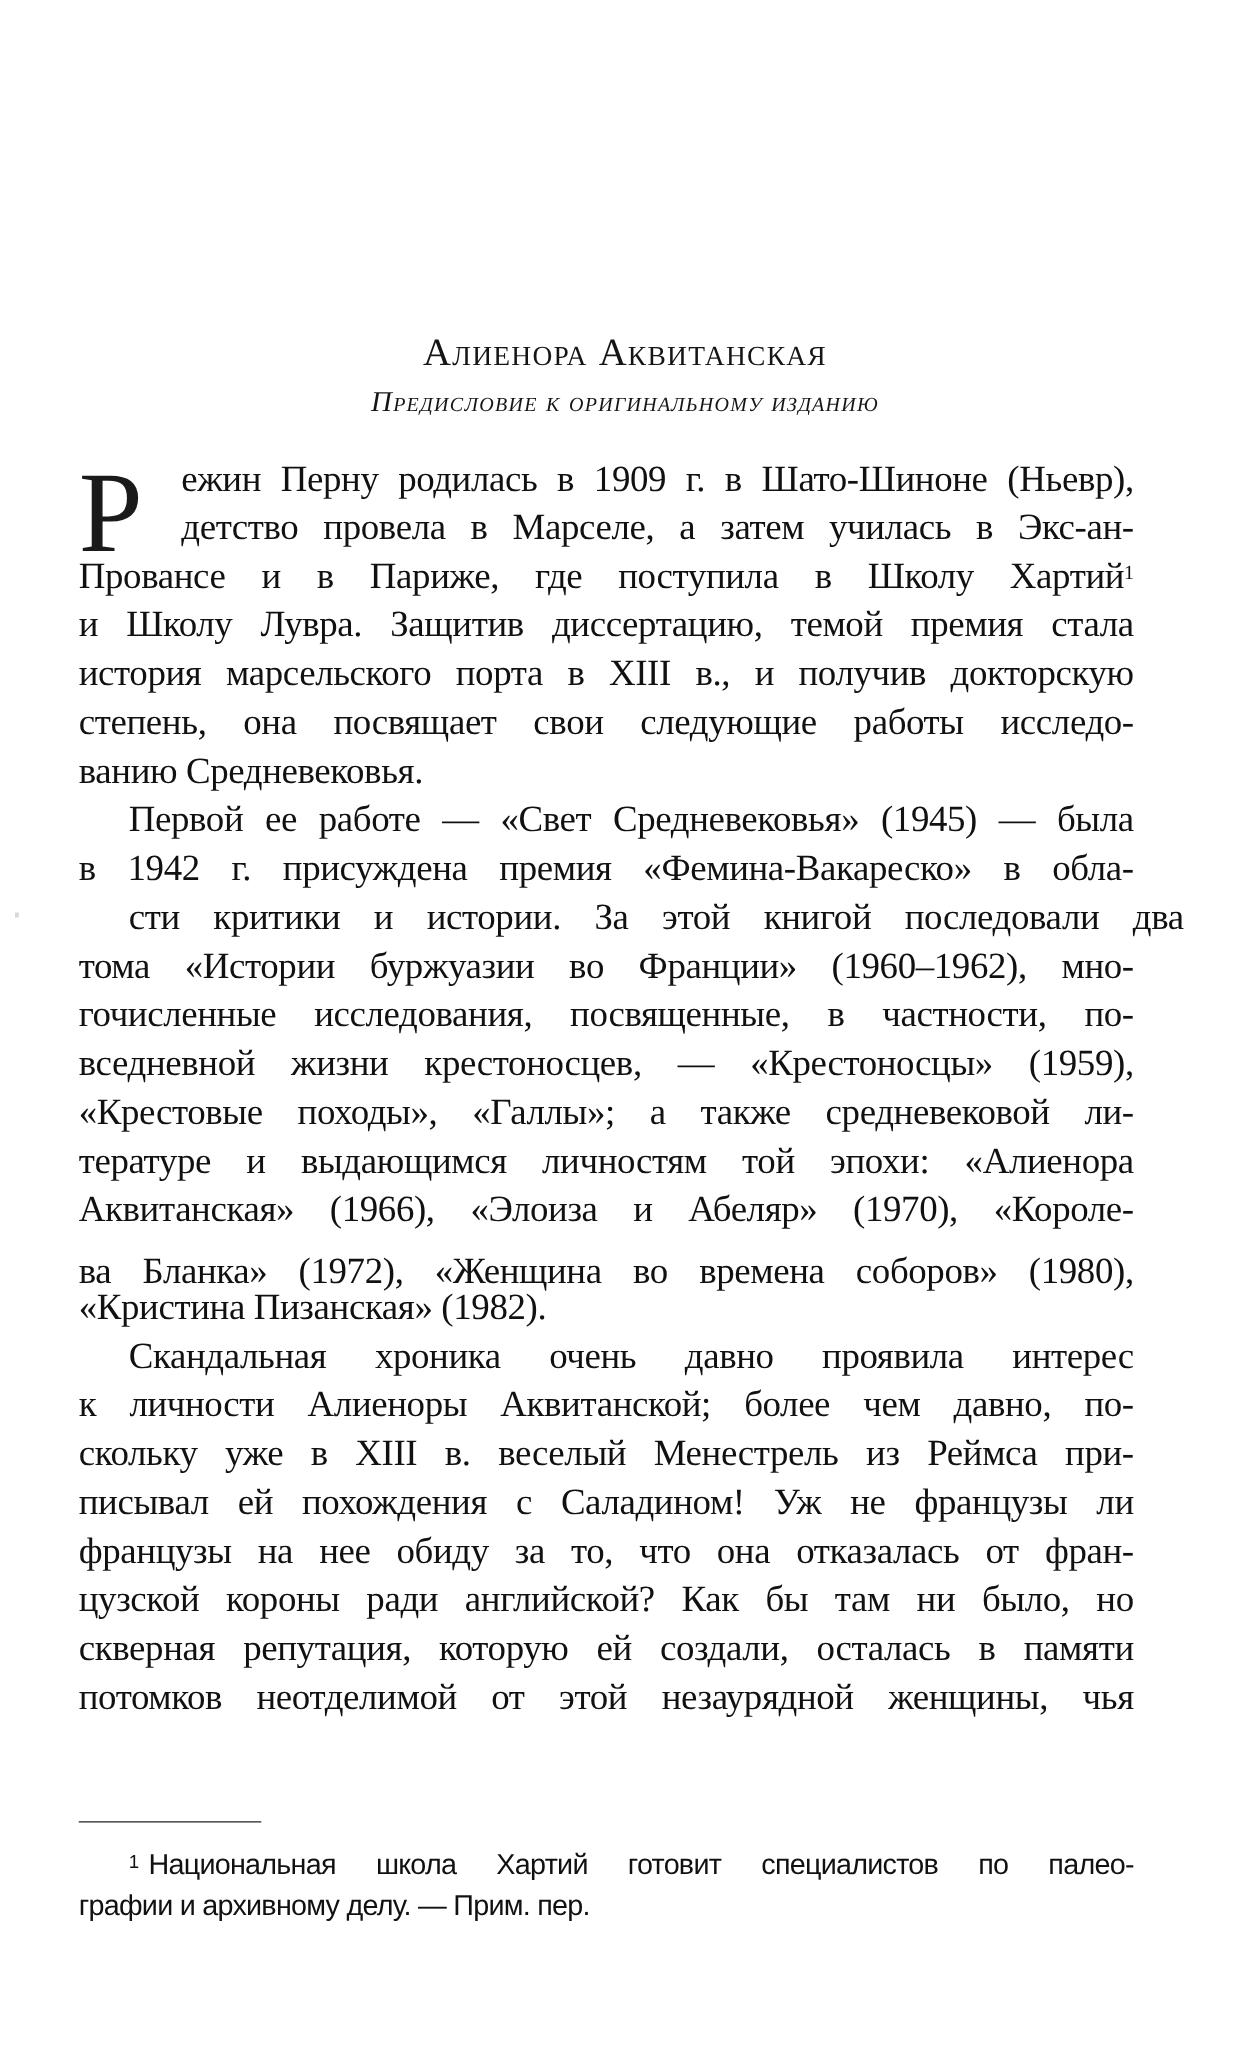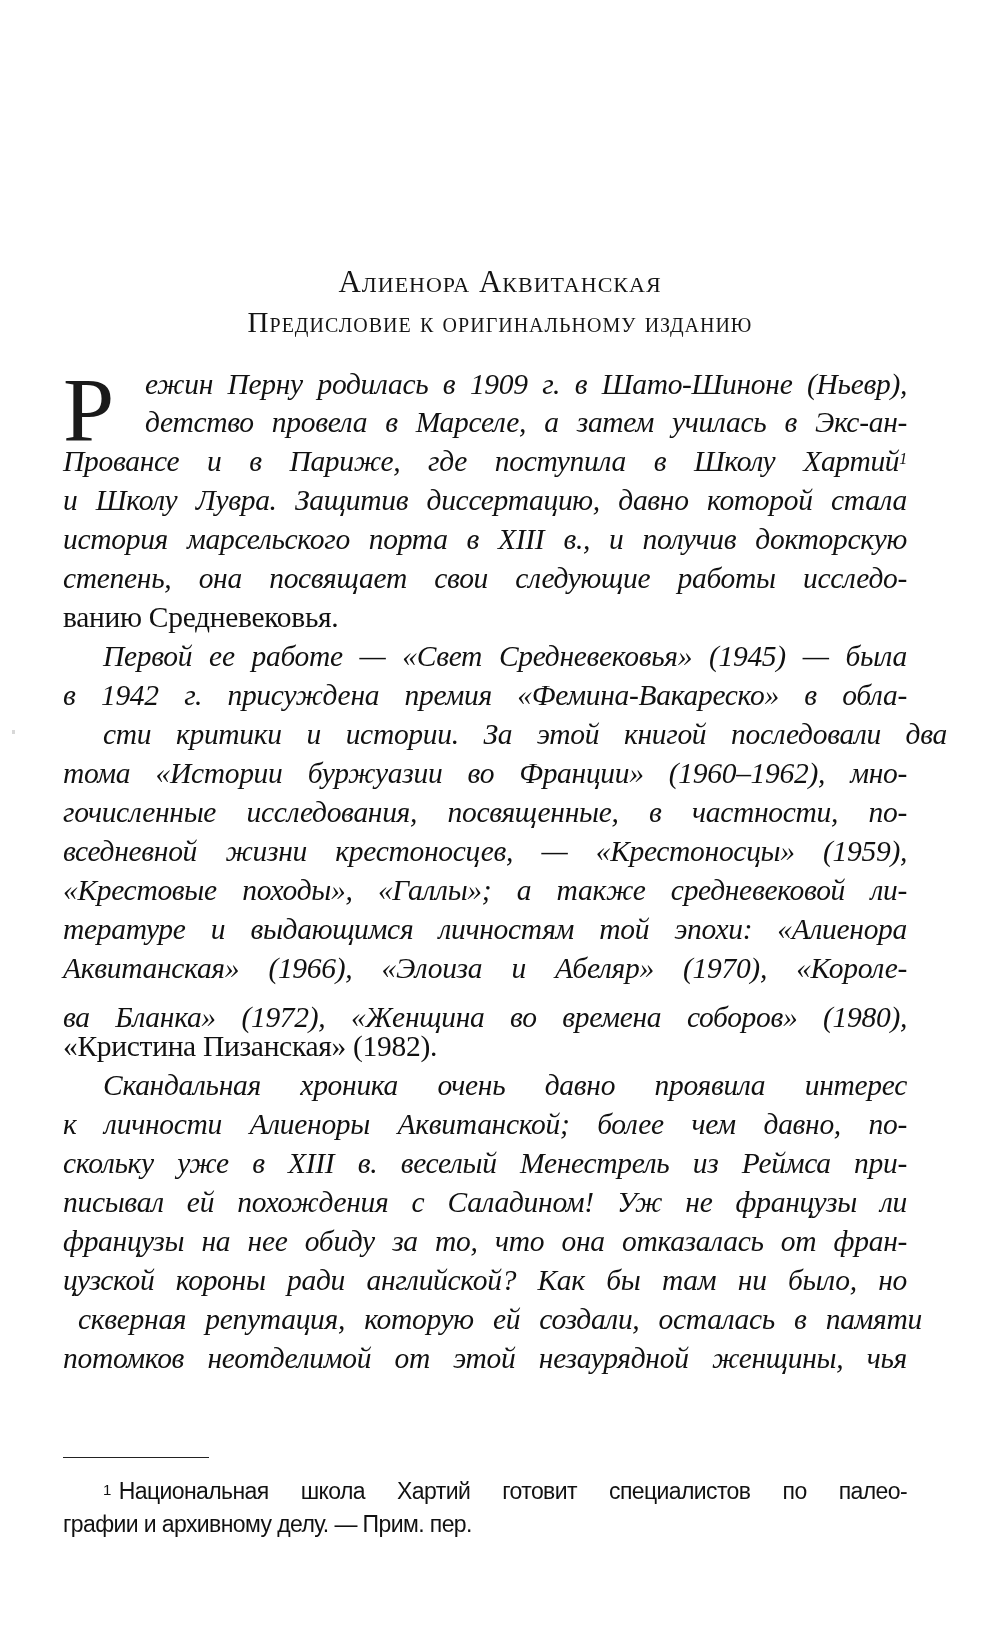--- a/index.html
+++ b/index.html
@@ -30,43 +30,43 @@
     letter-spacing: 1px;
     color: #151515;
   }
   .heading-1 {
     top: 262px;
     font-size: 31px;
     line-height: 36px;
   }
   .heading-2 {
     top: 302px;
-    font-size: 29px;
+    font-size: 23px;
     line-height: 36px;
+    font-style: italic;
   }
   .body-text {
     position: absolute;
     left: 63px;
     width: 844px;
     font-size: 29.5px;
     font-family: "Liberation Serif", serif;
     letter-spacing: -0.3px;
   }
   .line {
     position: absolute;
     left: 0;
     white-space: nowrap;
     height: 40px;
     line-height: 40px;
   }
   .line.justify {
     width: 844px;
     text-align: justify;
     text-align-last: justify;
-    font-style: italic;
   }
   .line.indent { left: 40px; }
   .line.indent.justify { width: 804px; }
   .line.after-cap { left: 82px; }
   .line.after-cap.justify { width: 762px; }
   .dropcap {
     position: absolute;
     left: 63px;
     top: 368px;
     font-size: 92px;
@@ -134,21 +134,21 @@
   <div class="heading heading-1">Алиенора Аквитанская</div>
   <div class="heading heading-2">Предисловие к оригинальному изданию</div>
 
   <div class="dropcap">Р</div>
 
   <div class="body-text" style="top:0;">
 
     <div class="line after-cap justify" style="top:362px;">ежин Перну родилась в 1909 г. в Шато-Шиноне (Ньевр),</div>
     <div class="line after-cap justify" style="top:400px;">детство провела в Марселе, а затем училась в Экс-ан-</div>
     <div class="line justify" style="top:439px;"><span>Провансе и в Париже, где поступила в Школу Хартий</span><sup class="fnref">1</sup></div>
-    <div class="line justify" style="top:478px;">и Школу Лувра. Защитив диссертацию, давно которой стала</div>
+    <div class="line justify" style="top:478px;">и Школу Лувра. Защитив диссертацию, темой премия стала</div>
     <div class="line justify" style="top:517px;">история марсельского порта в XIII в., и получив докторскую</div>
     <div class="line justify" style="top:556px;">степень, она посвящает свои следующие работы исследо-</div>
     <div class="line" style="top:595px;">ванию Средневековья.</div>
 
     <div class="line indent justify" style="top:634px;">Первой ее работе — «Свет Средневековья» (1945) — была</div>
     <div class="line justify" style="top:673px;">в 1942 г. присуждена премия «Фемина-Вакареско» в обла-</div>
     <div class="line justify" style="top:712px;margin-left:40px;">сти критики и истории. За этой книгой последовали два</div>
     <div class="line justify" style="top:751px;">тома «Истории буржуазии во Франции» (1960–1962), мно-</div>
     <div class="line justify" style="top:790px;">гочисленные исследования, посвященные, в частности, по-</div>
     <div class="line justify" style="top:829px;">вседневной жизни крестоносцев, — «Крестоносцы» (1959),</div>
@@ -157,21 +157,21 @@
     <div class="line justify" style="top:946px;">Аквитанская» (1966), «Элоиза и Абеляр» (1970), «Короле-</div>
     <div class="line justify" style="top:985px;margin-top:10px;">ва Бланка» (1972), «Женщина во времена соборов» (1980),</div>
     <div class="line" style="top:1024px;text-align:center;">«Кристина Пизанская» (1982).</div>
 
     <div class="line indent justify" style="top:1063px;">Скандальная хроника очень давно проявила интерес</div>
     <div class="line justify" style="top:1102px;">к личности Алиеноры Аквитанской; более чем давно, по-</div>
     <div class="line justify" style="top:1141px;">скольку уже в XIII в. веселый Менестрель из Реймса при-</div>
     <div class="line justify" style="top:1180px;">писывал ей похождения с Саладином! Уж не французы ли</div>
     <div class="line justify" style="top:1219px;">французы на нее обиду за то, что она отказалась от фран-</div>
     <div class="line justify" style="top:1258px;">цузской короны ради английской? Как бы там ни было, но</div>
-    <div class="line justify" style="top:1297px;margin-left:15px;">скверная репутация, которую ей создали, осталась в памяти</div>
+    <div class="line justify" style="top:1297px;">скверная репутация, которую ей создали, осталась в памяти</div>
     <div class="line justify" style="top:1336px;">потомков неотделимой от этой незаурядной женщины, чья</div>
   </div>
 
   <div class="footnote-rule"></div>
 
   <div class="footnote" style="top:0;">
     <div class="fline justify" style="top:1472px; left:40px; width:804px;"><span class="fn-num">1</span><span>Национальная школа Хартий готовит специалистов по палео-</span></div>
     <div class="fline" style="top:1505px; left:0;"><span>графии и архивному делу. — </span><span class="italic">Прим. пер.</span></div>
   </div>
 

